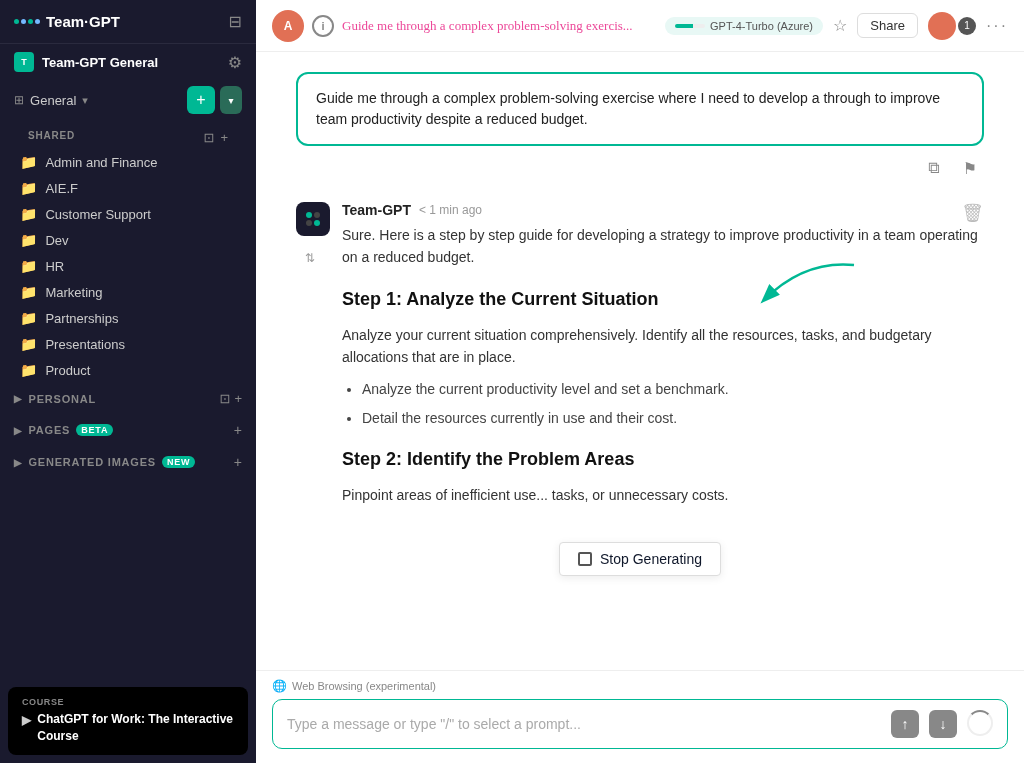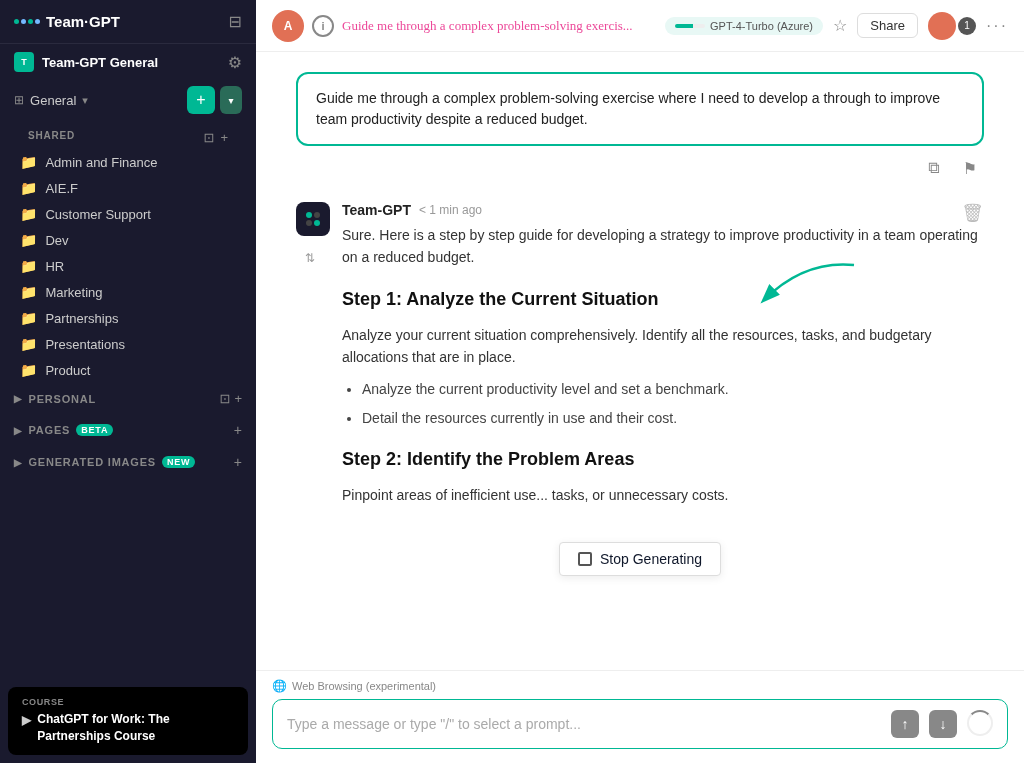--- a/index.html
+++ b/index.html
@@ -218,21 +218,21 @@
         <span class="badge">NEW</span>
       </div>
       <span style="color:#888;font-size:14px;">+</span>
     </div>
   </div>
 
   <div class="course-section">
     <div class="course-label">COURSE</div>
     <div class="course-title">
       <span class="course-caret">▶</span>
-      <span>ChatGPT for Work: The Partnerships Course</span>
+      <span>ChatGPT for Work: The Interactive Course</span>
     </div>
   </div>
 </div>
 
 <div class="main">
 
   <div class="topbar">
     <div class="topbar-left">
 
       <div style="width:32px;height:32px;border-radius:50%;overflow:hidden;background:#e17055;flex-shrink:0;display:flex;align-items:center;justify-content:center;color:#fff;font-size:12px;font-weight:700;">A</div>

